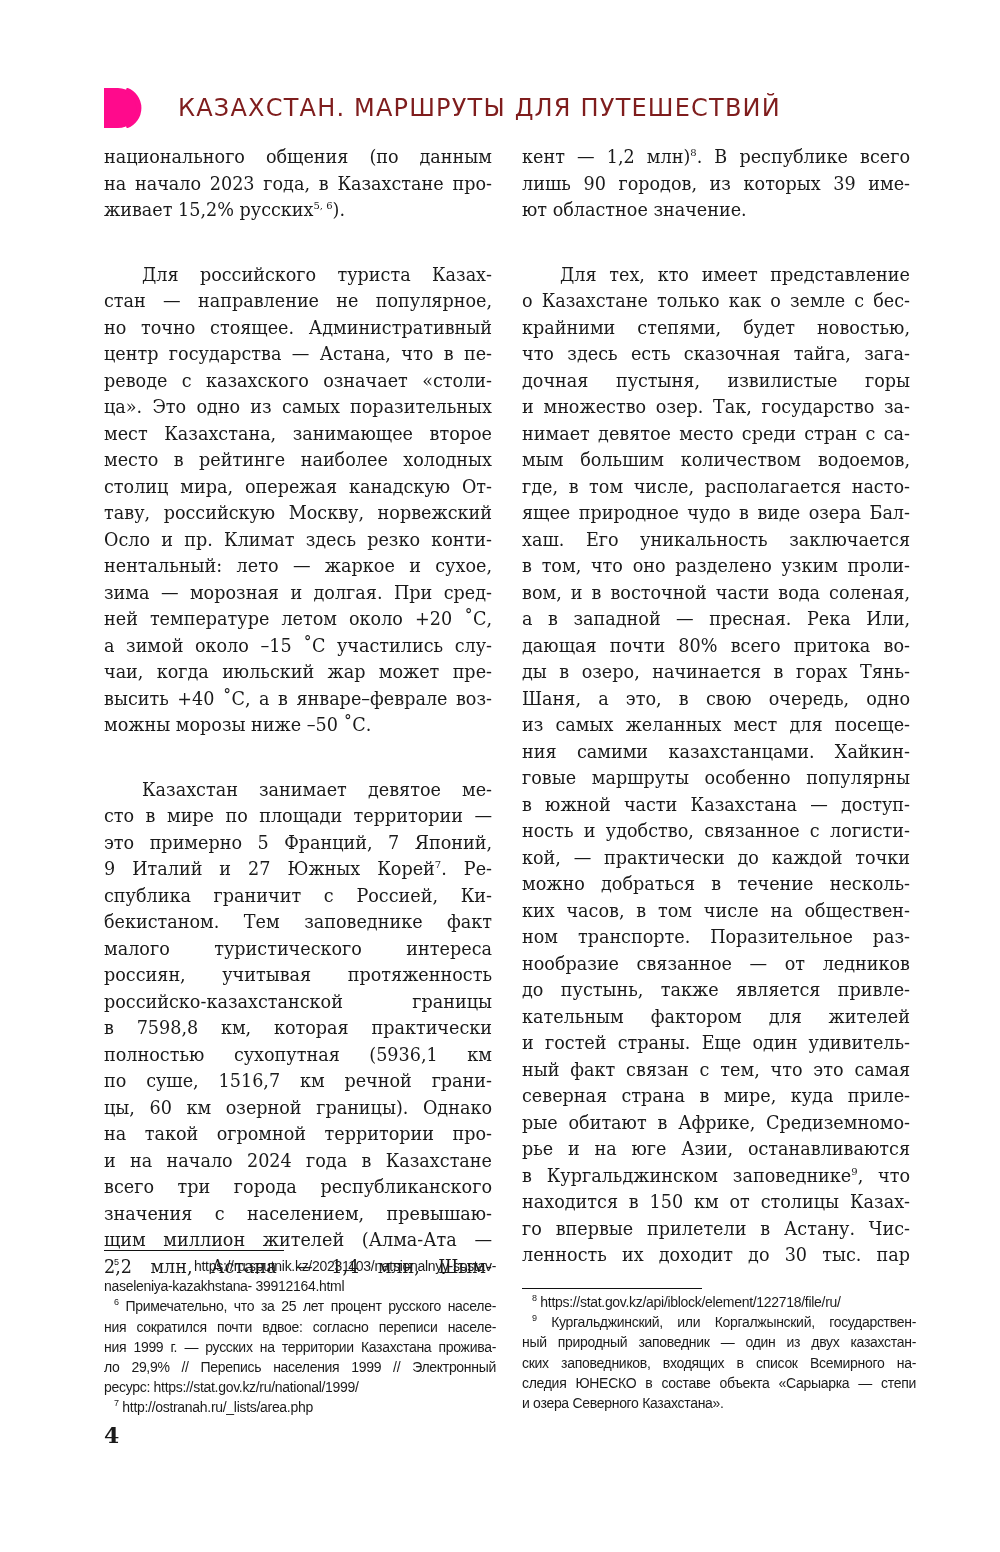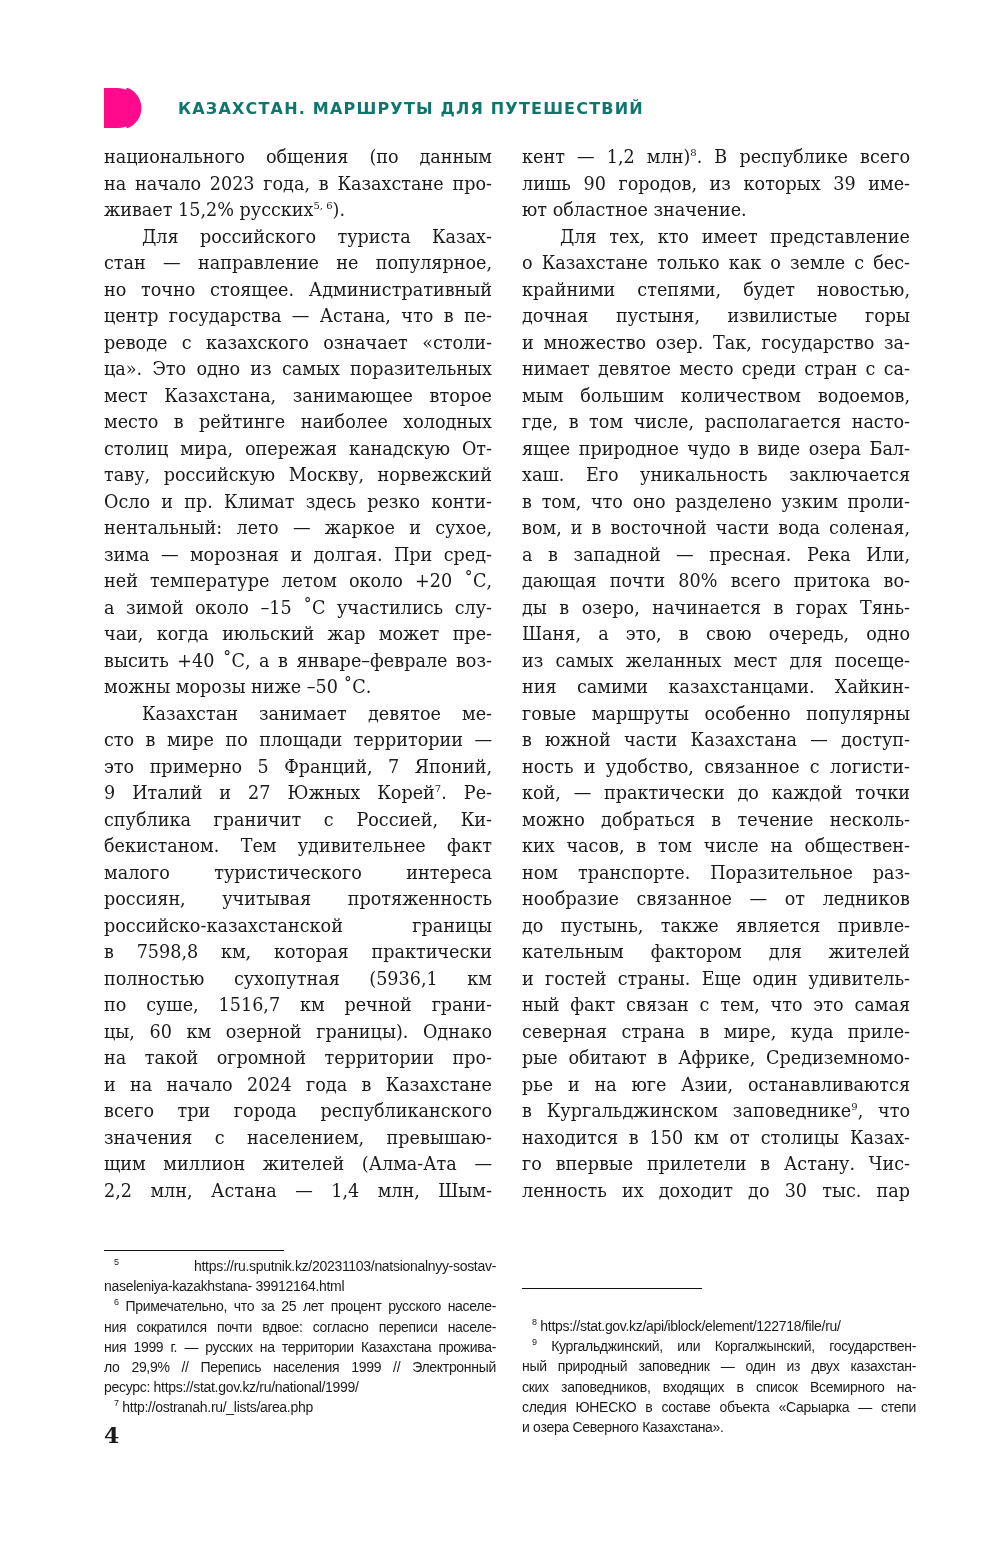--- a/index.html
+++ b/index.html
@@ -1,26 +1,26 @@
 <!DOCTYPE html>
 <html><head>
 <meta charset="utf-8">
 <style>
   html, body { margin: 0; padding: 0; background: #ffffff; }
   body { width: 1000px; height: 1552px; position: relative; overflow: hidden; color: #1a1a1a; }
   .header { position: absolute; left: 104px; top: 88px; height: 40px; display: flex; align-items: center; }
   .logo { width: 44px; height: 40px; position: relative; margin-right: 30px; }
   .logo svg { display: block; }
-  .running-title { font-family: "DejaVu Sans", sans-serif; font-weight: bold; font-size: 16px; letter-spacing: 1.2px; color: #0f766e; }
+  .running-title { font-family: "DejaVu Sans", sans-serif; font-weight: normal; font-size: 24px; letter-spacing: 1.2px; color: #7f1d1d; }
   .column { position: absolute; top: 144px; width: 388px; font-family: "DejaVu Serif", serif; font-size: 17.6px; line-height: 26.5px; text-align: justify; }
   .col-left { left: 104px; }
   .col-right { left: 522px; }
   .line { display: block; white-space: nowrap; text-align-last: justify; text-align: justify; height: 26.5px; overflow: visible; }
   .line.last { text-align-last: left; }
-  .line.indent { text-indent: 38px; }
+  .line.indent { text-indent: 38px; margin-top: 38px; }
   sup { font-size: 10px; vertical-align: 7px; line-height: 0; }
   .fn-rule { position: absolute; height: 1px; background: #111; width: 180px; }
   .footnotes { position: absolute; width: 392px; font-family: "Liberation Sans", sans-serif; font-size: 14px; line-height: 20.2px; letter-spacing: -0.3px; }
   .footnotes .fl { display: block; white-space: nowrap; text-align: justify; text-align-last: justify; height: 20.2px; }
   .footnotes .fl.last { text-align-last: left; }
   .footnotes .fl.indent { text-indent: 10px; }
   .footnotes sup { font-size: 9px; vertical-align: 6px; }
   .page-number { position: absolute; left: 104px; top: 1422px; font-family: "DejaVu Serif", serif; font-weight: bold; font-size: 22px; }
 </style>
 </head>
@@ -56,21 +56,21 @@
     <span class="line"><span>ней температуре летом около +20 ˚С,</span></span>
     <span class="line"><span>а зимой около –15 ˚С участились слу-</span></span>
     <span class="line"><span>чаи, когда июльский жар может пре-</span></span>
     <span class="line"><span>высить +40 ˚С, а в январе–феврале воз-</span></span>
     <span class="line last"><span>можны морозы ниже –50 ˚С.</span></span>
     <span class="line indent"><span>Казахстан занимает девятое ме-</span></span>
     <span class="line"><span>сто в мире по площади территории —</span></span>
     <span class="line"><span>это примерно 5 Франций, 7 Японий,</span></span>
     <span class="line"><span>9 Италий и 27 Южных Корей</span><sup>7</sup><span>. Ре-</span></span>
     <span class="line"><span>спублика граничит с Россией, Ки-</span></span>
-    <span class="line"><span>бекистаном. Тем удивительнее факт</span></span>
+    <span class="line"><span>бекистаном. Тем заповеднике факт</span></span>
     <span class="line"><span>малого туристического интереса</span></span>
     <span class="line"><span>россиян, учитывая протяженность</span></span>
     <span class="line"><span>российско-казахстанской границы</span></span>
     <span class="line"><span>в 7598,8 км, которая практически</span></span>
     <span class="line"><span>полностью сухопутная (5936,1 км</span></span>
     <span class="line"><span>по суше, 1516,7 км речной грани-</span></span>
     <span class="line"><span>цы, 60 км озерной границы). Однако</span></span>
     <span class="line"><span>на такой огромной территории про-</span></span>
     <span class="line"><span>и на начало 2024 года в Казахстане</span></span>
     <span class="line"><span>всего три города республиканского</span></span>
@@ -78,20 +78,21 @@
     <span class="line"><span>щим миллион жителей (Алма-Ата —</span></span>
     <span class="line"><span>2,2 млн, Астана — 1,4 млн, Шым-</span></span>
   </div>
 <div class="column col-right" id="col-right">
     <span class="line"><span>кент — 1,2 млн)</span><sup>8</sup><span>. В республике всего</span></span>
     <span class="line"><span>лишь 90 городов, из которых 39 име-</span></span>
     <span class="line last"><span>ют областное значение.</span></span>
     <span class="line indent"><span>Для тех, кто имеет представление</span></span>
     <span class="line"><span>о Казахстане только как о земле с бес-</span></span>
     <span class="line"><span>крайними степями, будет новостью,</span></span>
+    <span class="line"><span>что здесь есть сказочная тайга, зага-</span></span>
     <span class="line"><span>дочная пустыня, извилистые горы</span></span>
     <span class="line"><span>и множество озер. Так, государство за-</span></span>
     <span class="line"><span>нимает девятое место среди стран с са-</span></span>
     <span class="line"><span>мым большим количеством водоемов,</span></span>
     <span class="line"><span>где, в том числе, располагается насто-</span></span>
     <span class="line"><span>ящее природное чудо в виде озера Бал-</span></span>
     <span class="line"><span>хаш. Его уникальность заключается</span></span>
     <span class="line"><span>в том, что оно разделено узким проли-</span></span>
     <span class="line"><span>вом, и в восточной части вода соленая,</span></span>
     <span class="line"><span>а в западной — пресная. Река Или,</span></span>
@@ -127,21 +128,21 @@
     <span class="fl last"><span>naseleniya-kazakhstana- 39912164.html</span></span>
     <span class="fl indent"><sup>6</sup> <span>Примечательно, что за 25 лет процент русского населе-</span></span>
     <span class="fl"><span>ния сократился почти вдвое: согласно переписи населе-</span></span>
     <span class="fl"><span>ния 1999 г. — русских на территории Казахстана прожива-</span></span>
     <span class="fl"><span>ло 29,9% // Перепись населения 1999 // Электронный</span></span>
     <span class="fl last"><span>ресурс: https://stat.gov.kz/ru/national/1999/</span></span>
     <span class="fl indent last"><sup>7</sup> <span>http://ostranah.ru/_lists/area.php</span></span>
   </div>
 
 <div class="fn-rule" style="left:522px; top:1288px;"></div>
-<div class="footnotes" id="fn-right" style="left:522px; top:1292px; width:394px;margin-top:24px;">
+<div class="footnotes" id="fn-right" style="left:522px; top:1292px; width:394px;">
     <span class="fl indent last"><sup>8</sup> <span>https://stat.gov.kz/api/iblock/element/122718/file/ru/</span></span>
     <span class="fl indent"><sup>9</sup> <span>Кургальджинский, или Коргалжынский, государствен-</span></span>
     <span class="fl"><span>ный природный заповедник — один из двух казахстан-</span></span>
     <span class="fl"><span>ских заповедников, входящих в список Всемирного на-</span></span>
     <span class="fl"><span>следия ЮНЕСКО в составе объекта «Сарыарка — степи</span></span>
     <span class="fl last"><span>и озера Северного Казахстана».</span></span>
   </div>
 
 <div class="page-number">4</div>
 

